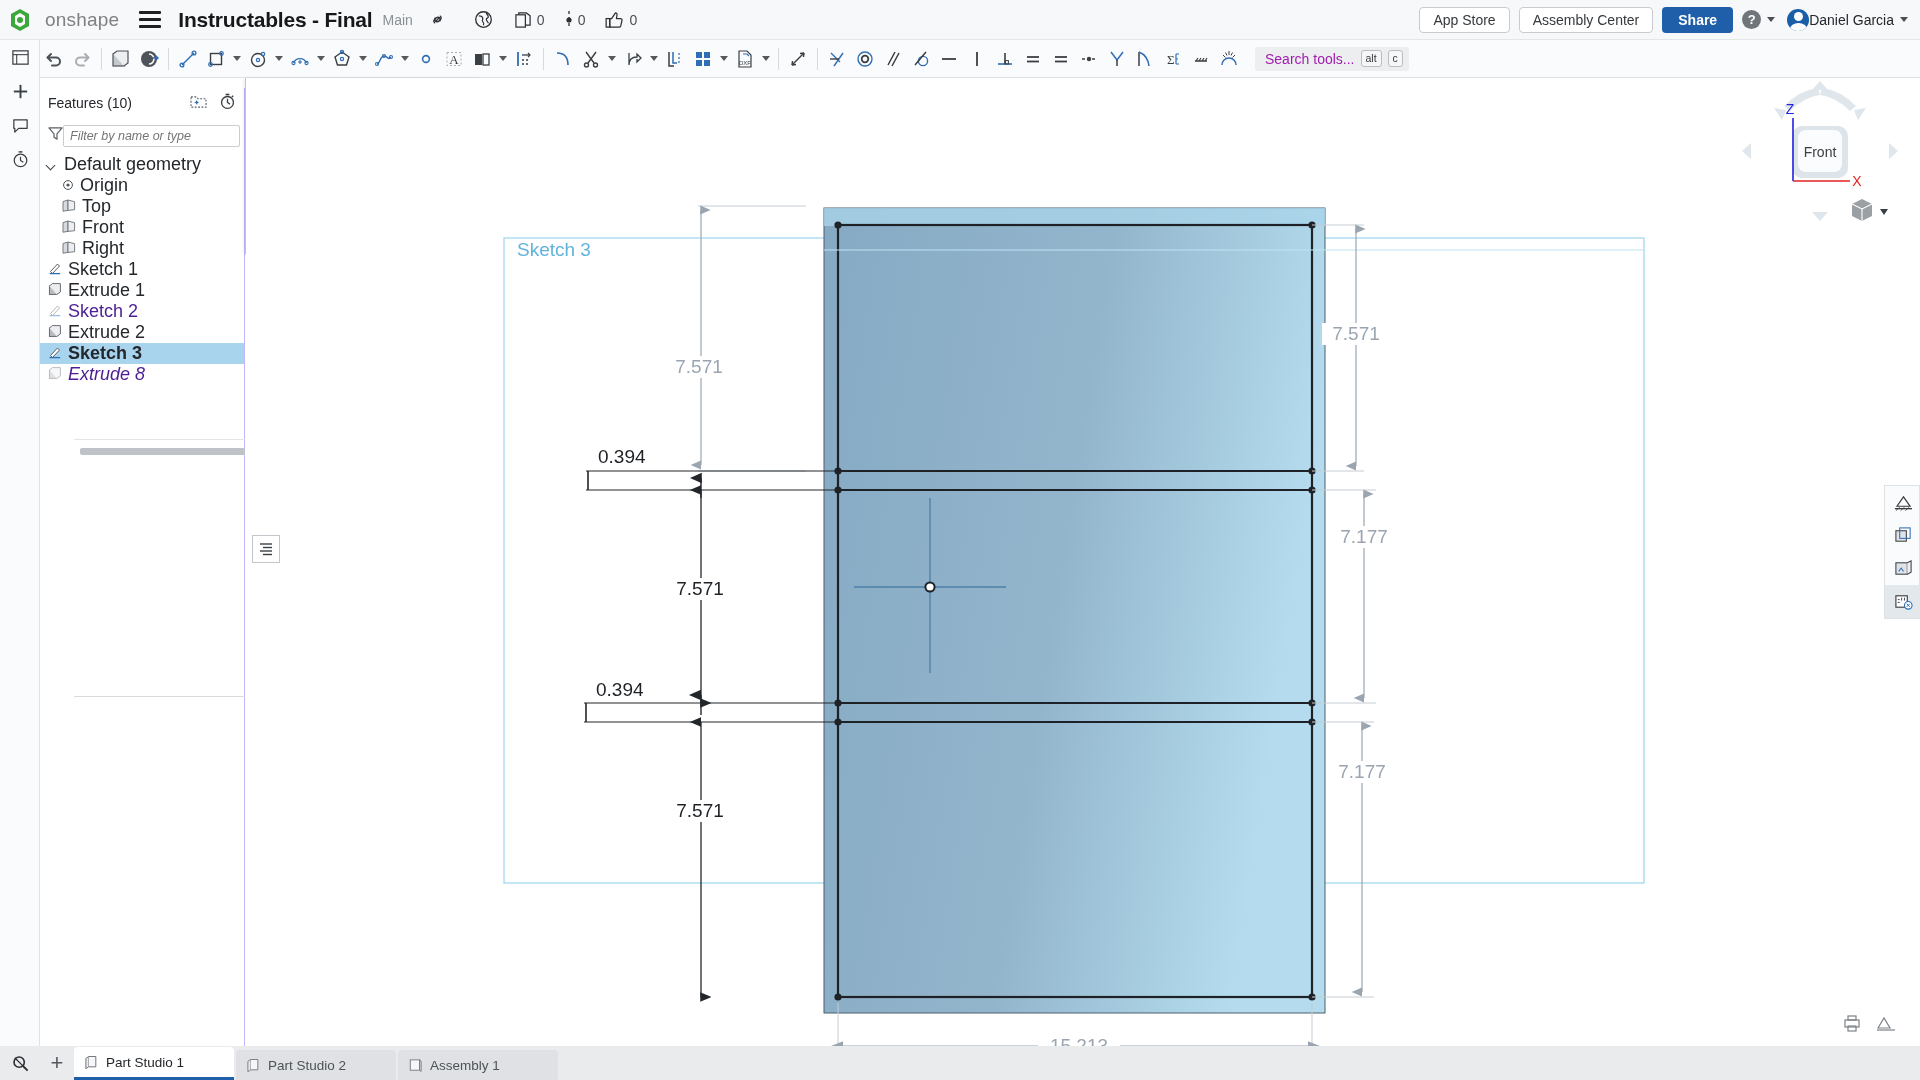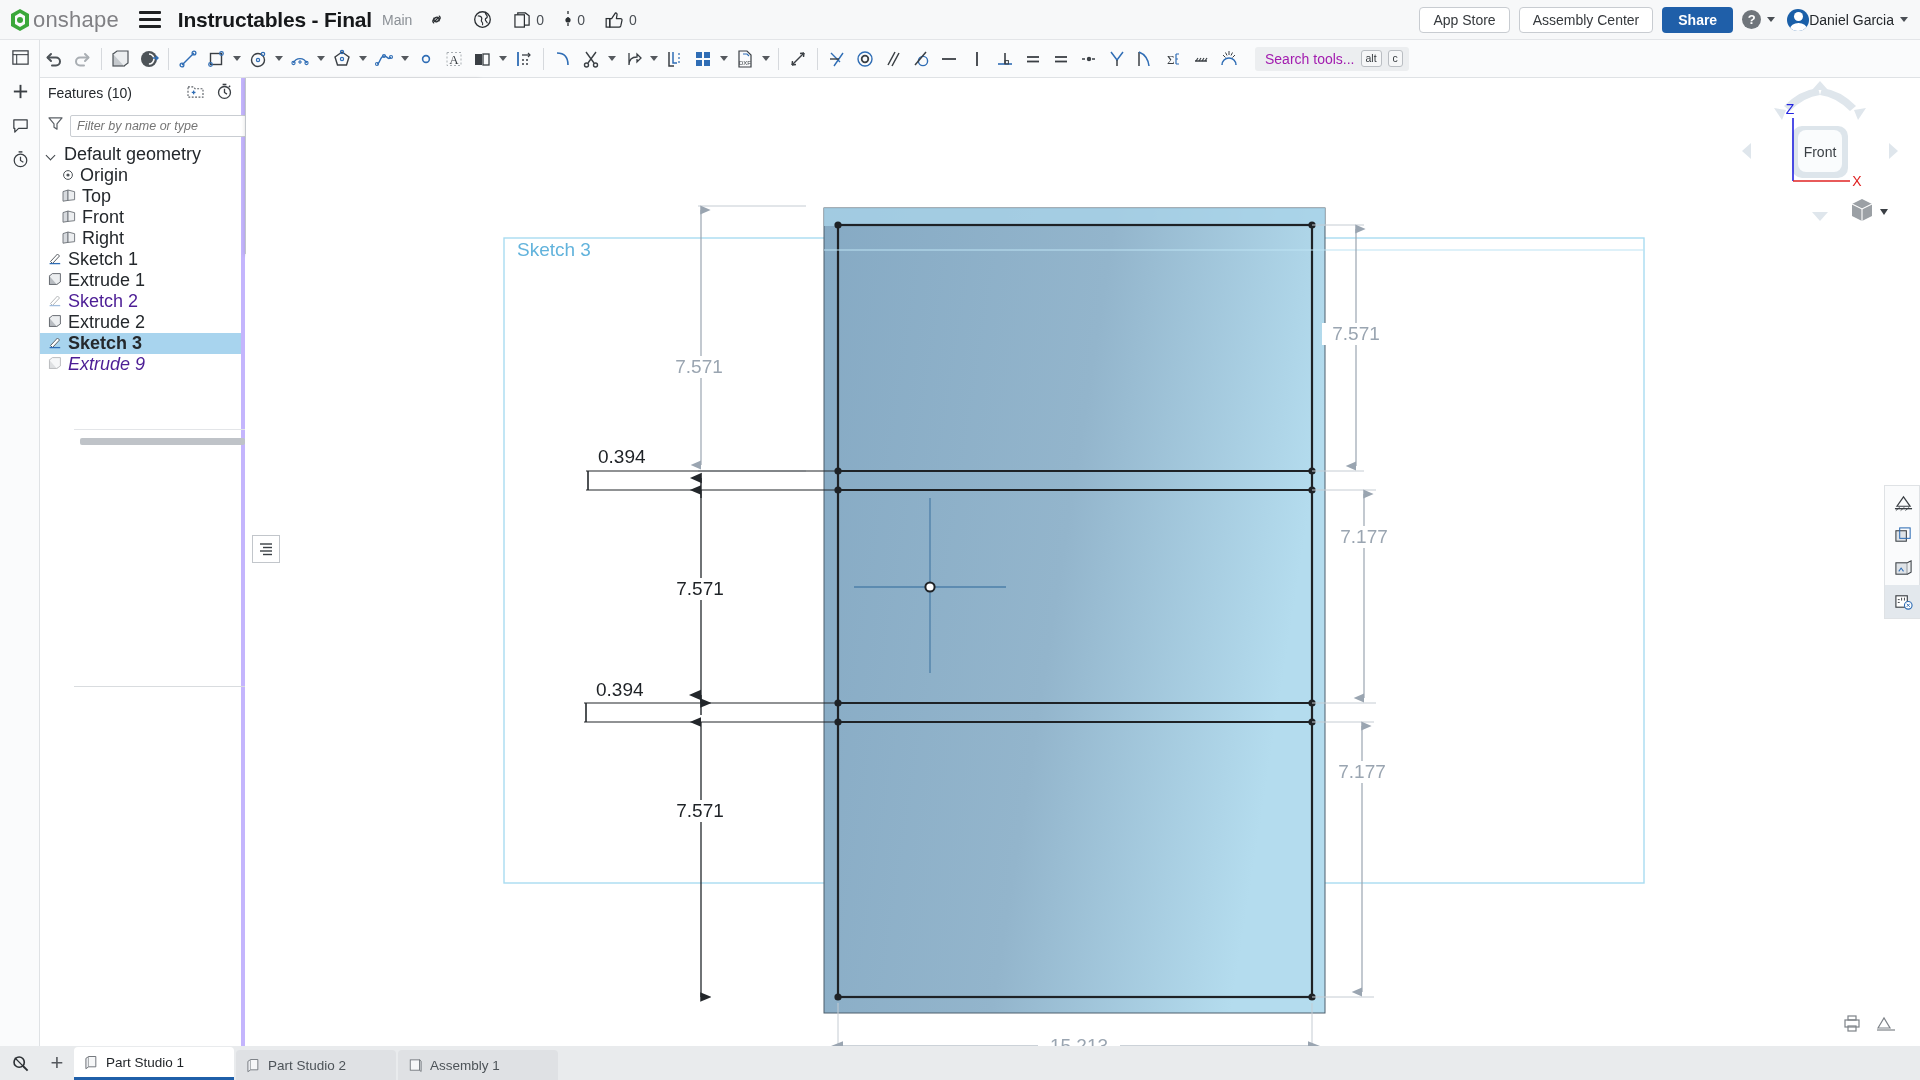--- a/index.html
+++ b/index.html
@@ -12,21 +12,21 @@
   }
   #app { position: relative; width: 1920px; height: 1080px; }
 
   
   .header {
     position: absolute; top: 0; left: 0; width: 1920px; height: 40px;
     background: #f7f8f9; border-bottom: 1px solid #e3e5e8;
     display: flex; align-items: center;
   }
   .logo-mark { margin-left: 9px; width: 22px; height: 24px; display:block; }
-  .logo-text { font-size: 22px; color: #808084; margin-left: 2px; letter-spacing: .2px; }
+  .logo-text { font-size: 19px; color: #808084; margin-left: 14px; letter-spacing: .2px; }
   .hamburger { margin-left: 20px; width: 22px; display: flex; flex-direction: column; gap: 4px; cursor: pointer; }
   .hamburger i { display:block; height: 3px; background: #1e2022; border-radius: 1px; }
   .doc-title { font-size: 21px; font-weight: bold; color: #16181a; margin-left: 17px; letter-spacing: -.2px;}
   .doc-branch { font-size: 14px; color: #8b9096; margin-left: 10px; }
   .hdr-icon { margin-left: 16px; display: flex; align-items: center; color: #2b2f33; cursor: pointer;}
   .hdr-count { font-size: 14px; color: #4a4f55; margin-left: 5px; }
   .hdr-grp { display:flex; align-items:center; margin-left: 22px; }
   .spacer { flex: 1 1 auto; }
   .btn-outline {
     height: 26px; padding: 0 13px; border: 1px solid #c8ccd1; background: #fff;
@@ -63,27 +63,27 @@
   .search-box {
     height:24px; background:#eceef0; border-radius:3px; display:flex; align-items:center;
     padding:0 6px 0 10px; margin-left:12px; cursor:text;
   }
   .search-ph { font-size:14px; color:#a21caf; }
   .kbd { border:1px solid #b9bdc2; background:#f6f7f8; border-radius:3px; font-size:10.5px;
          color:#33383c; padding:1px 4px; margin-left:6px; line-height:1.2;}
 
   
   .featpanel {
-    position:absolute; top:78px; left:40px; width:205px; height:975px;
-    background:#fff; border-right:4px solid #c4b5fd;
+    position:absolute; top:88px; left:40px; width:205px; height:975px;
+    background:#fff; border-right:1px solid #c4b5fd;
   }
   .feat-hdr { height:30px; display:flex; align-items:center; padding:0 8px; }
   .feat-title { font-size:14px; color:#24282c; }
   .feat-hdr-icons { margin-left:auto; display:flex; gap:12px; align-items:center; }
-  .filter-row { height:28px; display:flex; align-items:center; padding:0 8px; gap:7px; margin-top:4px;}
+  .filter-row { height:28px; display:flex; align-items:center; padding:0 8px; gap:0; margin-top:4px;}
   .filter-input {
     flex:1; height:22px; border:1px solid #c9cdd2; border-radius:2px; background:#fff;
     font-size:12.5px; font-style:italic; color:#8d9298; padding:0 6px;
     font-family:"Liberation Sans",sans-serif;
   }
   .tree { margin-top:4px; }
   .trow { height:21px; display:flex; align-items:center; font-size:18px; color:#24282c; cursor:pointer; padding-left:6px;}
   .trow.sel { background:#a8d4ee; font-weight:bold; }
   .trow.dim { color:#4c1d95; }
   .trow.dim.ital { font-style:italic; }
@@ -644,21 +644,21 @@
         </span>
         <span class="tlabel">Sketch 3</span>
       </div>
       <div class="trow dim ital" style="padding-left:8px">
         <span>
           <svg width="14" height="14" viewBox="0 0 14 14" opacity=".45">
               <rect x="1.4" y="4" width="7.4" height="8.4" fill="#b8bcc1" stroke="#5b6066" stroke-width=".9"></rect>
               <path d="M1.4 4 4.4 1.6h8v8.4l-3.6 2.4" fill="#eceef0" stroke="#5b6066" stroke-width=".9"></path>
             </svg>
         </span>
-        <span class="tlabel">Extrude 9</span>
+        <span class="tlabel">Extrude 8</span>
       </div>
     </div>
 
     <div class="divider-h"></div>
     <div class="scrollbar-h"></div>
 
     <div class="divider-parts"></div>
   </div>
 
   <div class="dlg">

